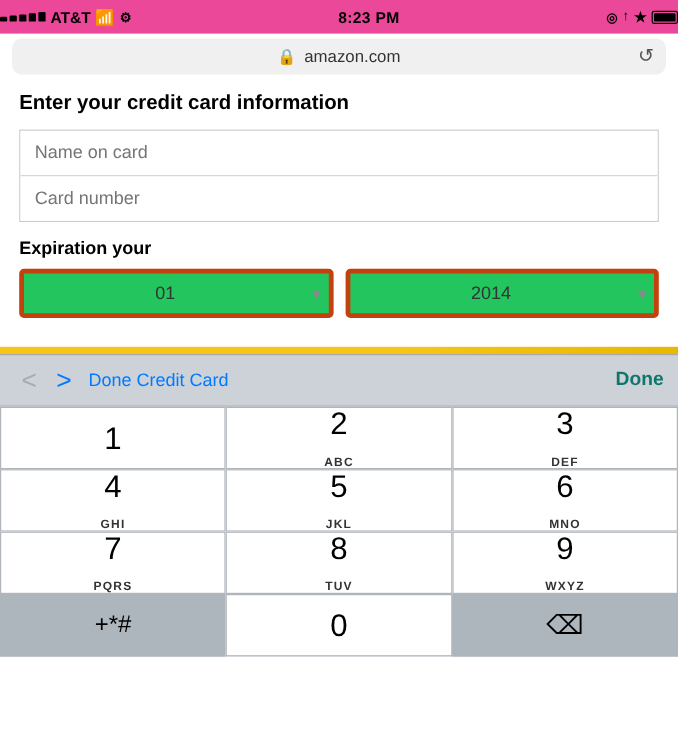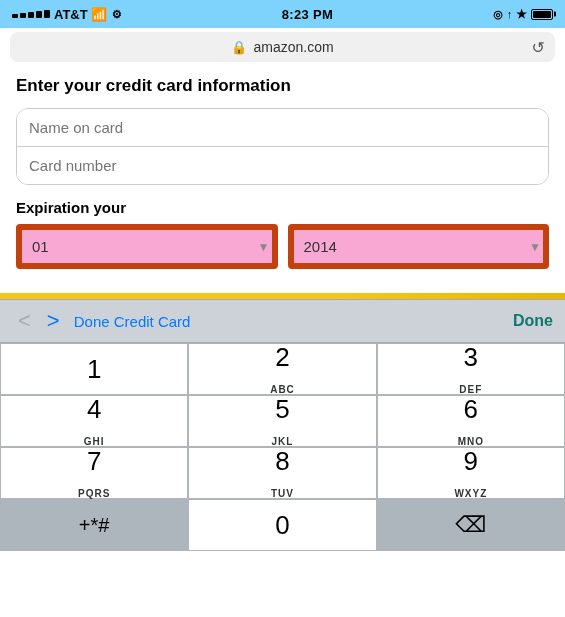--- a/index.html
+++ b/index.html
@@ -6,26 +6,26 @@
     body {
       width: 565px;
       height: 617px;
       background: #fff;
       font-family: -apple-system, 'Helvetica Neue', Arial, sans-serif;
       overflow: hidden;
     }
 
     
     .status-bar {
-      background: #7dd3fc;
+      background: #ec4899;
       height: 28px;
       display: flex;
       align-items: center;
       justify-content: space-between;
-      padding: 0 12px;
+      padding: 0 0;
       font-size: 13px;
       font-weight: 600;
     }
     .status-left {
       display: flex;
       align-items: center;
       gap: 4px;
     }
     .signal-dots {
       display: flex; gap: 2px; align-items: flex-end;
@@ -111,21 +111,21 @@
       background: #fff;
     }
     .form-input:last-of-type {
       margin-bottom: 0;
     }
     .card-number-input {
       margin-top: 0;
     }
     .inputs-container {
       border: 1px solid #ccc;
-      border-radius: 12px;
+      border-radius: 0;
       overflow: hidden;
       margin-bottom: 14px;
     }
     .inputs-container .form-input {
       border: none;
       border-bottom: 1px solid #ccc;
       border-radius: 0;
       margin: 0;
     }
     .inputs-container .form-input:last-child {
@@ -141,30 +141,31 @@
     .expiry-row {
       display: flex;
       gap: 10px;
     }
     .expiry-select-wrapper {
       flex: 1;
       position: relative;
     }
     .expiry-select-wrapper select {
       width: 100%;
-      border: 6px solid #c2410c;
+      border: 4px solid #c2410c;
       border-radius: 4px;
       padding: 8px 28px 8px 10px;
       font-size: 15px;
       color: #333;
-      background: #f9a8d4;
+      background: #22c55e;
       appearance: none;
       -webkit-appearance: none;
       outline: none;
       cursor: pointer;
+      text-align: center;
     }
     .expiry-select-wrapper .chevron {
       position: absolute;
       right: 8px;
       top: 50%;
       transform: translateY(-50%);
       pointer-events: none;
       font-size: 12px;
       color: #888;
     }

